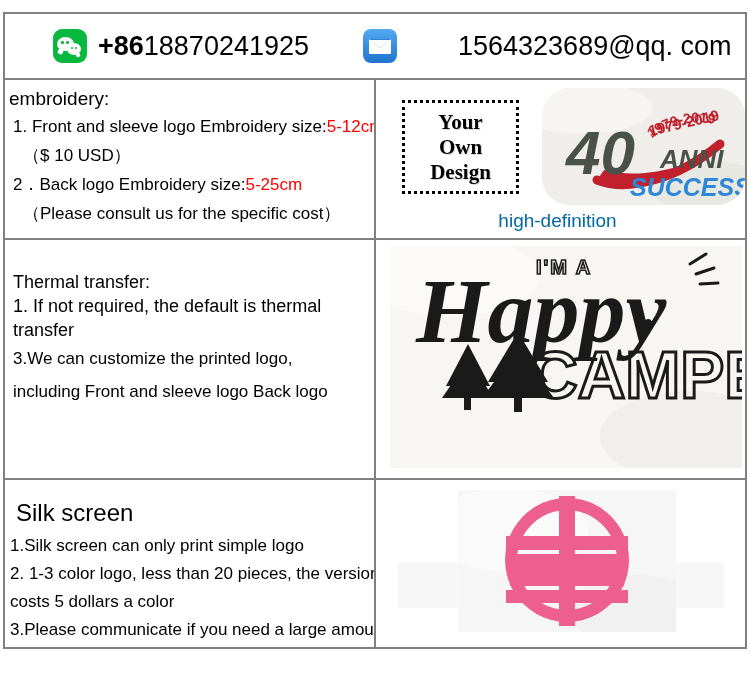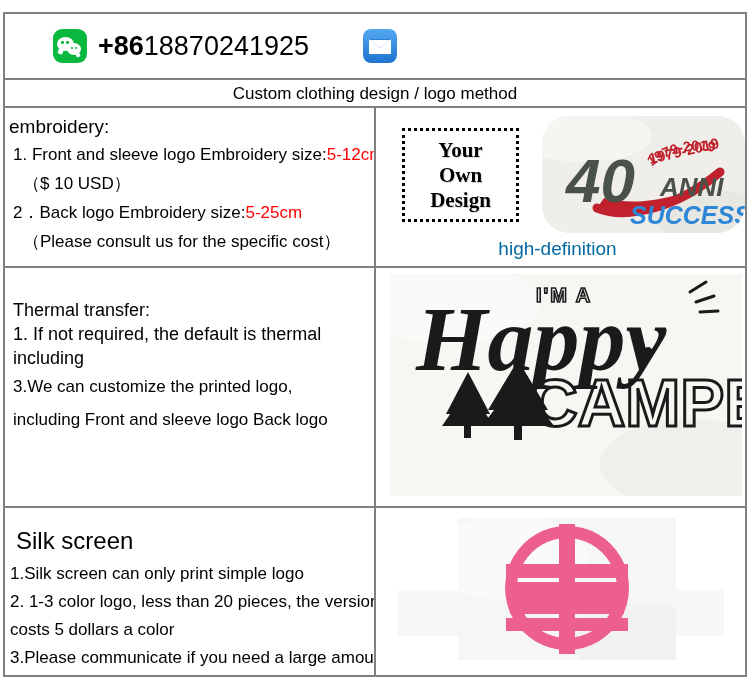--- a/index.html
+++ b/index.html
@@ -200,26 +200,24 @@
           <span class="d d1"></span>
             <span class="d d2"></span>
           <span class="d d3"></span>
             <span class="d d4"></span>
         </span>
         <span class="phone"><span class="cc">+86</span><span>18870241925</span></span>
 
         <span class="mail-icon">
           <span class="env"></span>
         </span>
+        <span class="email">1564323689@qq. com</span>
       </div>
     </div>
 
-    <div class="row title-row">
-      <div class="cell title-cell">Custom clothing design / logo method</div>
-    </div>
 
     <div class="row emb-row">
       <div class="cell cell-left emb-text">
         <div class="t0">embroidery:</div>
         <div class="li"><span>1. Front and sleeve logo Embroidery size:</span><span class="red">5-12cm</span></div>
         <div class="sub">（$ 10 USD）</div>
         <div class="li"><span>2．Back logo Embroidery size:</span><span class="red">5-25cm</span></div>
         <div class="sub">（Please consult us for the specific cost）</div>
       </div>
 
@@ -256,21 +254,21 @@
         </div>
 
         <div class="hd-label">high-definition</div>
       </div>
     </div>
 
     <div class="row th-row">
       <div class="cell cell-left th-text">
         <div class="t0">Thermal transfer:</div>
         <div class="li">1. If not required, the default is thermal</div>
-        <div class="li">including</div>
+        <div class="li">transfer</div>
         <div class="li sp">3.We can customize the printed logo,</div>
         <div class="li sp">including Front and sleeve logo Back logo</div>
       </div>
 
       <div class="cell cell-right">
         <div class="camper-photo">
           <svg width="352" height="222" viewBox="0 0 352 222">
             <rect width="352" height="222" fill="#f7f6f2"></rect>
             <ellipse cx="60" cy="30" rx="90" ry="40" fill="#fcfbf8" opacity=".9"></ellipse>
             <ellipse cx="300" cy="190" rx="90" ry="45" fill="#eeede8" opacity=".8"></ellipse>

